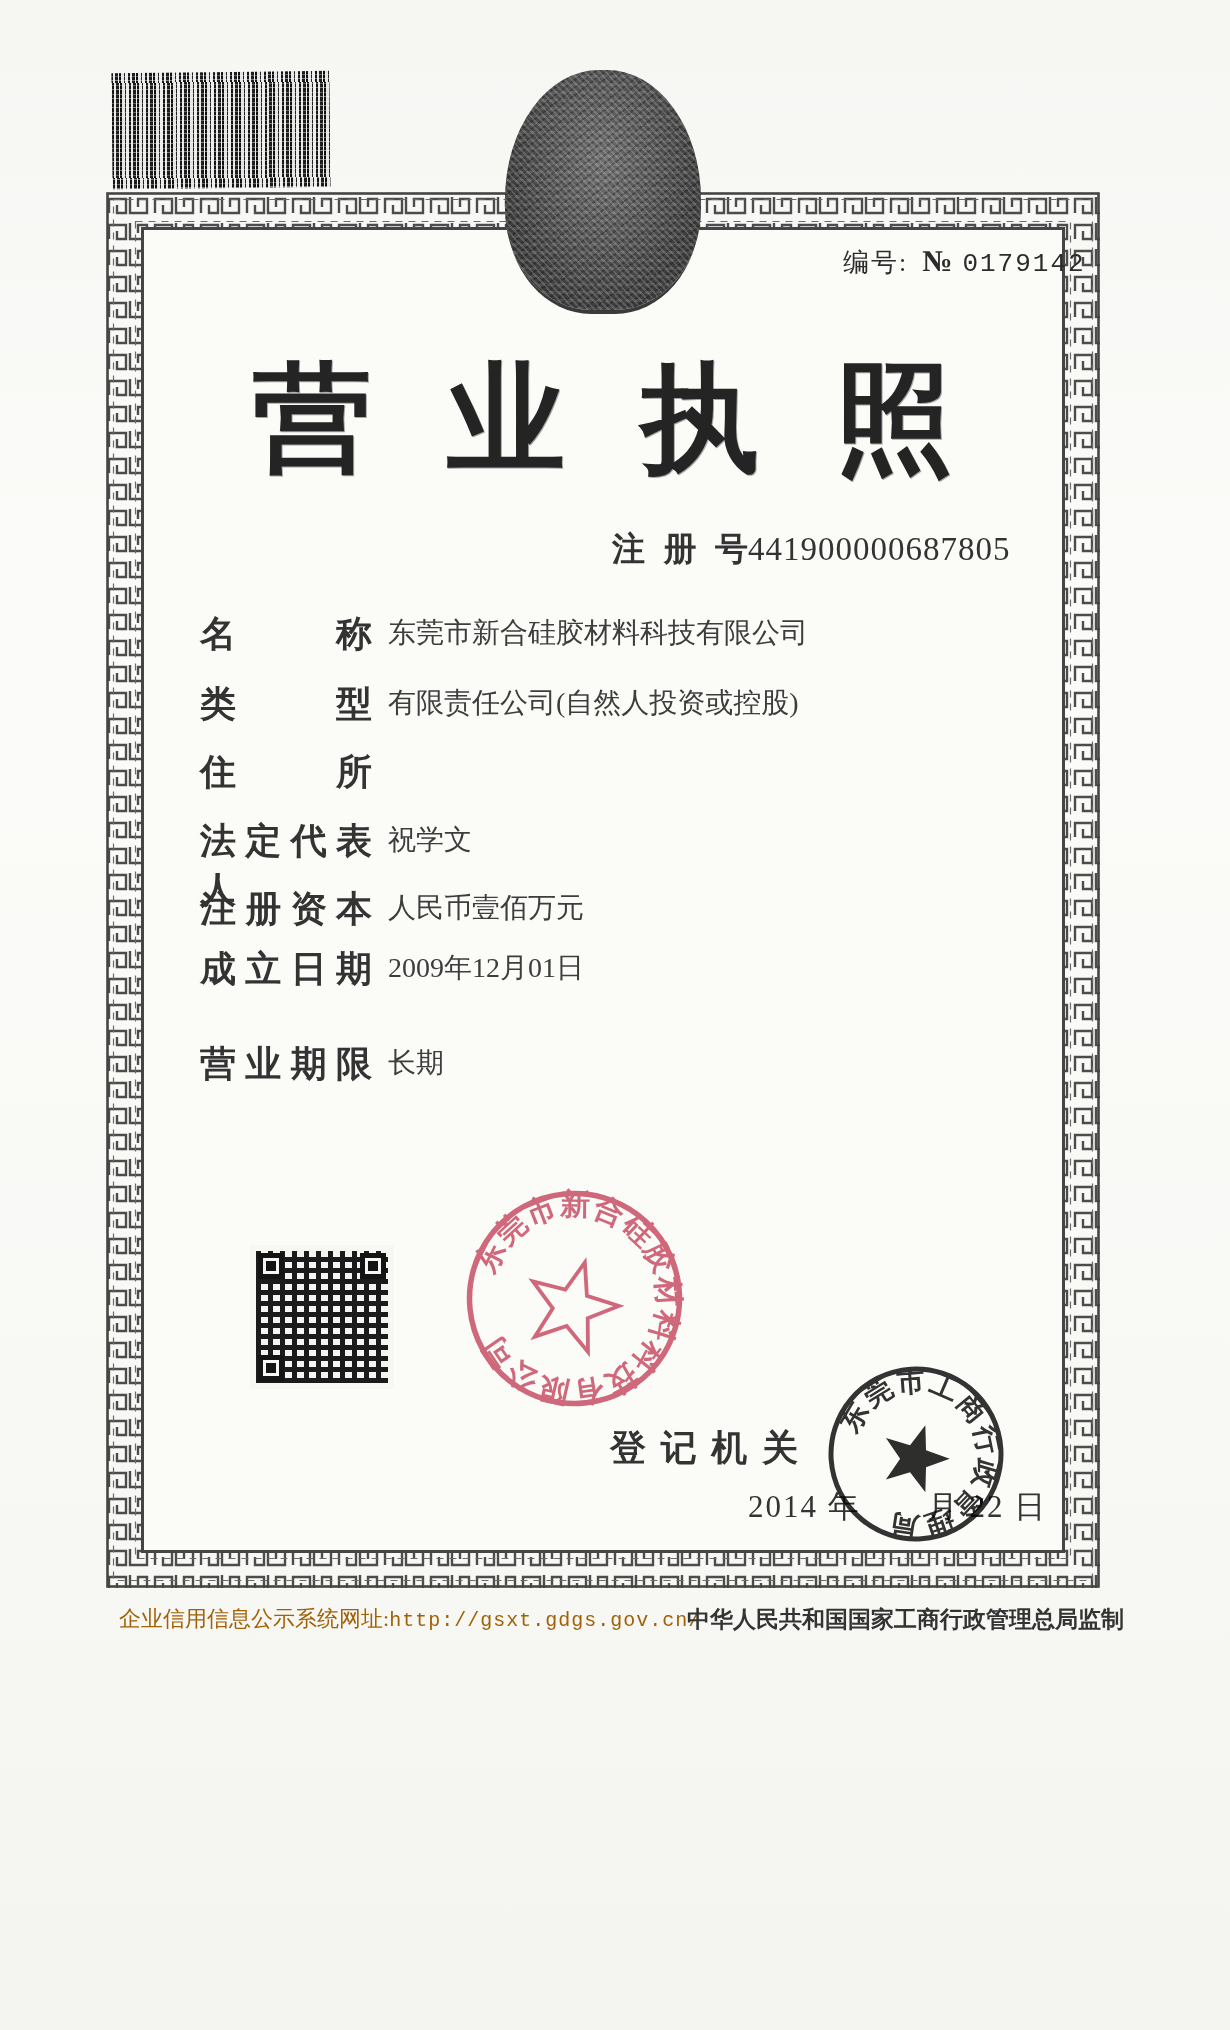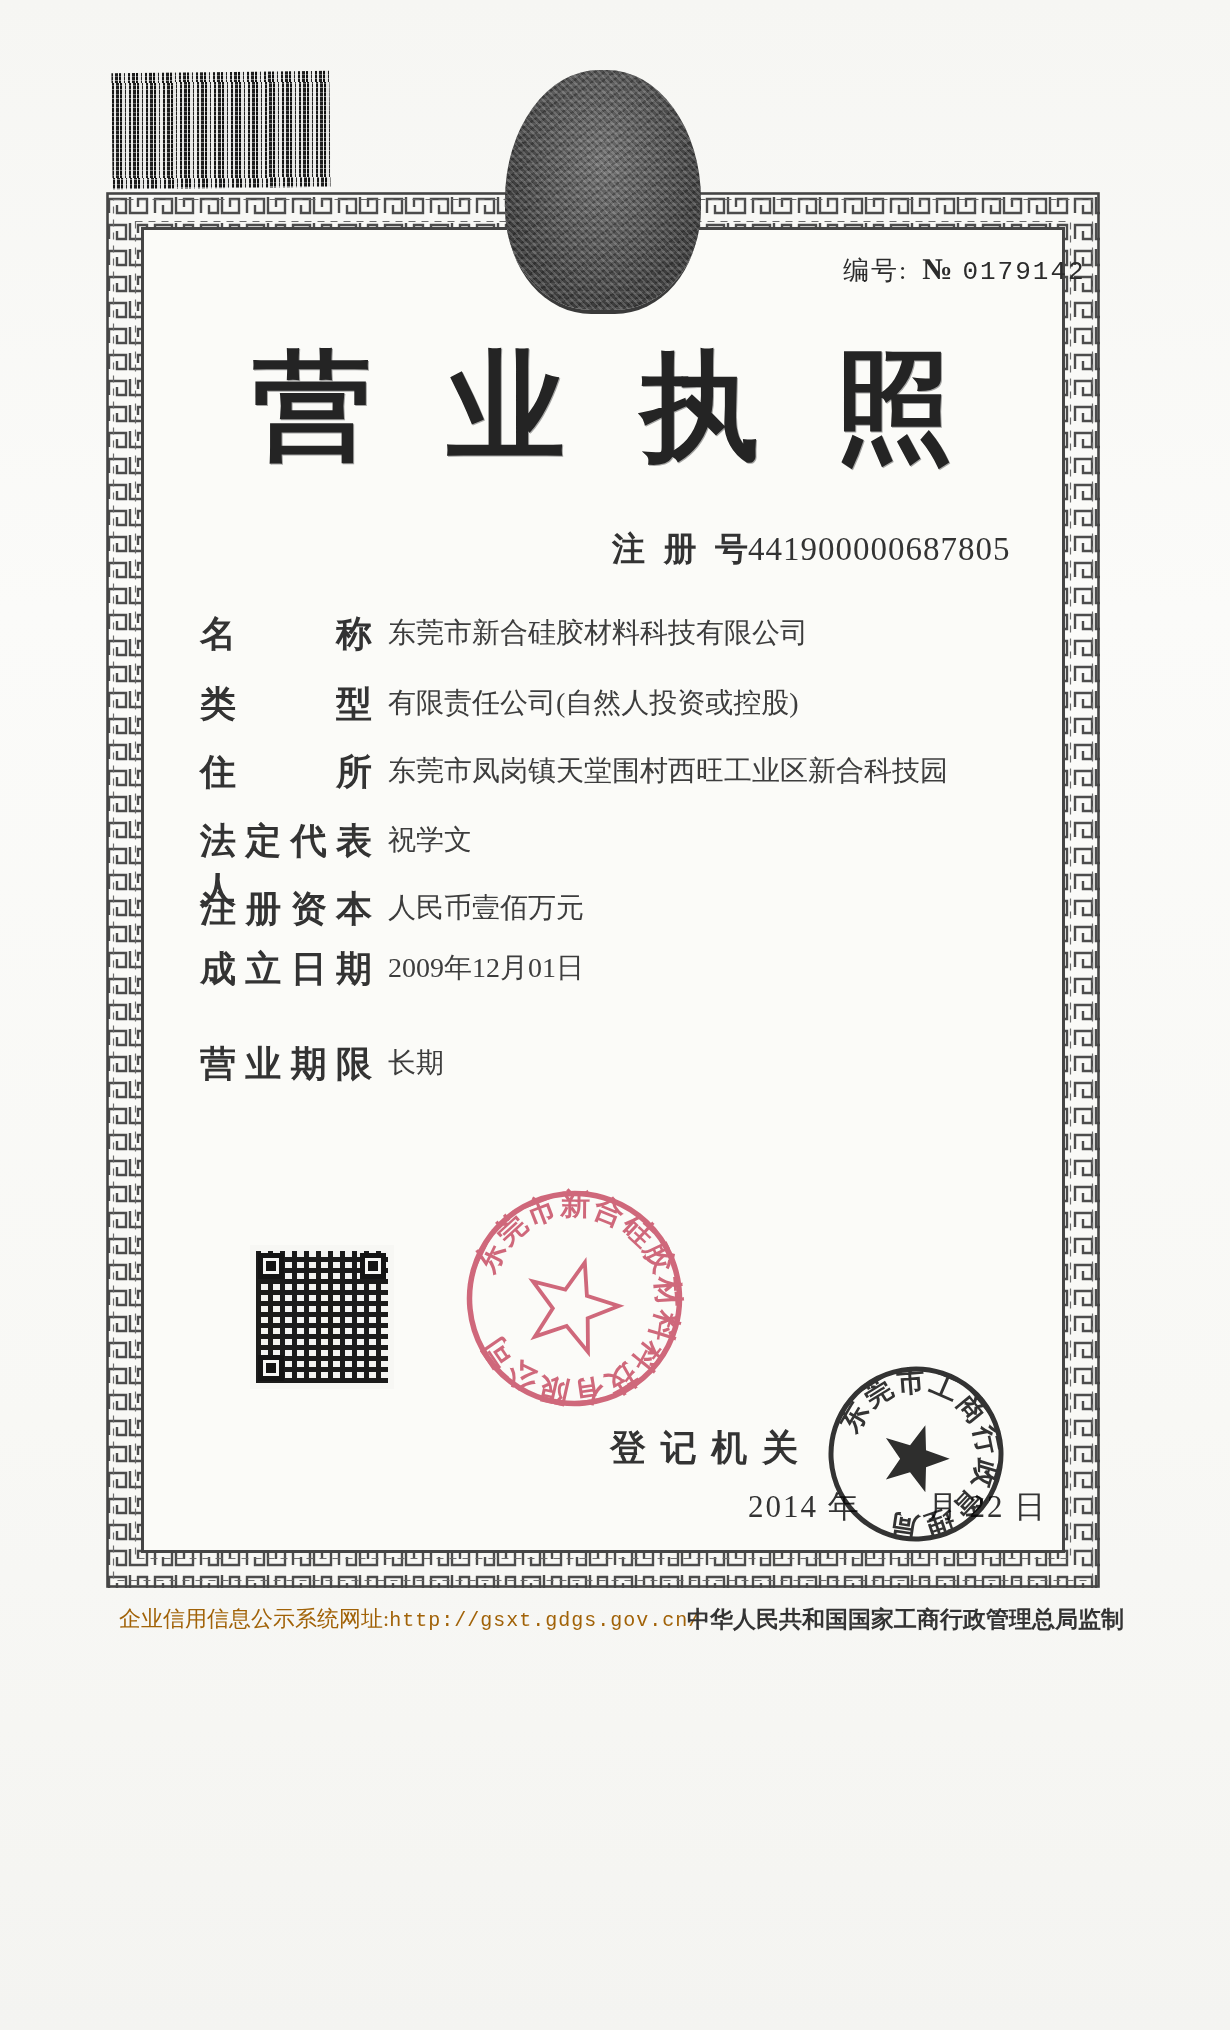--- a/index.html
+++ b/index.html
@@ -31,26 +31,26 @@
       repeating-linear-gradient(-38deg, rgba(0,0,0,.22) 0 2px, transparent 2px 6px),
       repeating-linear-gradient(0deg, rgba(255,255,255,.09) 0 3px, transparent 3px 8px);
   }
   .smudge{position:absolute;opacity:.14;background:radial-gradient(ellipse,#555 0%,transparent 70%);}
 
   
   .frame-svg{position:absolute;left:106px;top:192px;z-index:1;}
 
   
   .abs{position:absolute;z-index:4;}
-  .serial{left:843px;top:252px;font-size:26px;color:#2c2c2c;letter-spacing:2px;white-space:nowrap;}
+  .serial{left:843px;top:244px;font-size:26px;color:#2c2c2c;letter-spacing:2px;white-space:nowrap;}
   .serial .no-sign{font-weight:bold;font-size:30px;margin:0 8px 0 14px;}
   .serial .no-val{font-family:"Liberation Mono", monospace;font-size:26px;letter-spacing:2px;}
 
   .title{
-    left:106px;top:328px;width:994px;text-align:center;
+    left:106px;top:340px;width:994px;text-align:center;
     font-family:"Liberation Sans", sans-serif;font-weight:900;
     font-size:118px;letter-spacing:76px;text-indent:76px;color:#242424;
     text-shadow:1px 1px 0 rgba(80,80,80,.5);white-space:nowrap;
   }
 
   .regrow{left:612px;top:527px;display:flex;align-items:baseline;white-space:nowrap;}
   .regrow .rlabel{width:136px;font-size:33px;color:#333;text-align:justify;text-align-last:justify;font-weight:600;}
   .regrow .rnum{font-size:33px;letter-spacing:1px;color:#333;}
 
   .frow{position:absolute;left:200px;z-index:4;display:flex;align-items:flex-start;}
@@ -123,21 +123,20 @@
   <div class="frow" style="top:680px;">
     <span class="flabel">类 型</span>
     <span class="fvalue">有限责任公司(自然人投资或控股)</span>
   </div>
   <div class="frow" style="top:610px;">
     <span class="flabel">名 称</span>
     <span class="fvalue">东莞市新合硅胶材料科技有限公司</span>
   </div>
   <div class="frow" style="top:748px;">
     <span class="flabel">住 所</span>
-    <span class="fvalue">东莞市凤岗镇天堂围村西旺工业区新合科技园</span>
   </div>
   <div class="frow" style="top:817px;">
     <span class="flabel">法 定 代 表 人</span>
     <span class="fvalue">祝学文</span>
   </div>
   <div class="frow" style="top:885px;">
     <span class="flabel">注 册 资 本</span>
     <span class="fvalue">人民币壹佰万元</span>
   </div>
   <div class="frow" style="top:945px;">

